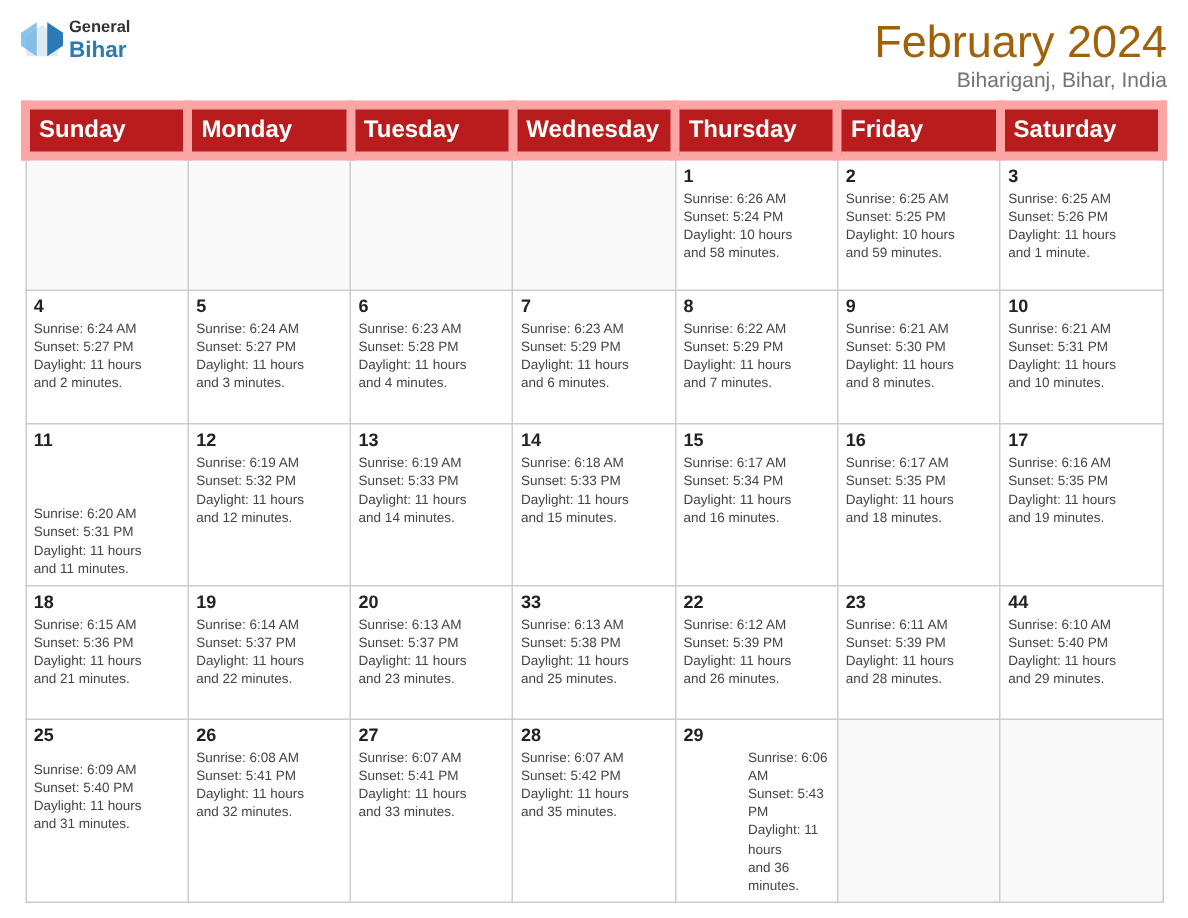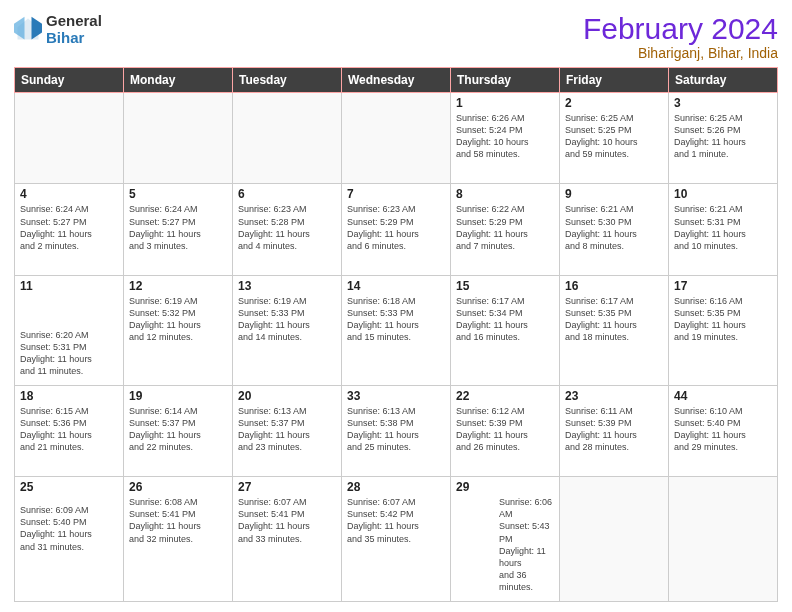--- a/index.html
+++ b/index.html
@@ -31,43 +31,43 @@
     .logo-icon {
       width: 28px;
       height: 28px;
     }
     .title-block {
       text-align: right;
     }
     .title-block h1 {
       font-size: 30px;
       font-weight: normal;
-      color: #6d28d9;
+      color: #a16207;
       line-height: 1.1;
     }
     .title-block h2 {
       font-size: 14px;
       font-weight: normal;
-      color: #a16207;
+      color: #737373;
     }
     .calendar {
       flex: 1;
       border: 1px solid #ccc;
       border-collapse: collapse;
       width: 100%;
       table-layout: fixed;
     }
     .calendar thead th {
-      background: #404040;
+      background: #b91c1c;
       color: #fff;
       text-align: left;
       padding: 5px 6px;
-      font-size: 12px;
+      font-size: 16px;
       font-weight: bold;
-      border: 1px solid #fca5a5;
+      border: 6px solid #fca5a5;
     }
     .calendar tbody td {
       vertical-align: top;
       border: 1px solid #ccc;
       padding: 3px 5px;
       font-size: 9.5px;
       color: #333;
       height: 88px;
     }
     .day-num {
@@ -92,21 +92,21 @@
 <div class="page">
   <div class="header">
     <div class="logo">
       <svg class="logo-icon" viewBox="0 0 32 32">
         <rect x="0" y="0" width="32" height="32" fill="none"></rect>
         <polygon points="16,4 28,14 28,28 4,28 4,14" fill="#2a7ab8" opacity="0.15"></polygon>
         <polygon points="20,2 32,10 32,20 20,28" fill="#2a7ab8"></polygon>
         <polygon points="12,2 0,10 0,20 12,28" fill="#5aabde" opacity="0.7"></polygon>
       </svg>
       <div>
-        <div style="font-size:15px;font-weight:bold;color:#333;line-height:1.15;">General</div>
+        <div style="font-size:11px;font-weight:bold;color:#333;line-height:1.15;">General</div>
         <div style="font-size:15px;font-weight:bold;color:#2a7ab8;line-height:1.15;">Bihar</div>
       </div>
     </div>
     <div class="title-block">
       <h1>February 2024</h1>
       <h2>Bihariganj, Bihar, India</h2>
     </div>
   </div>
 
   <table class="calendar">

